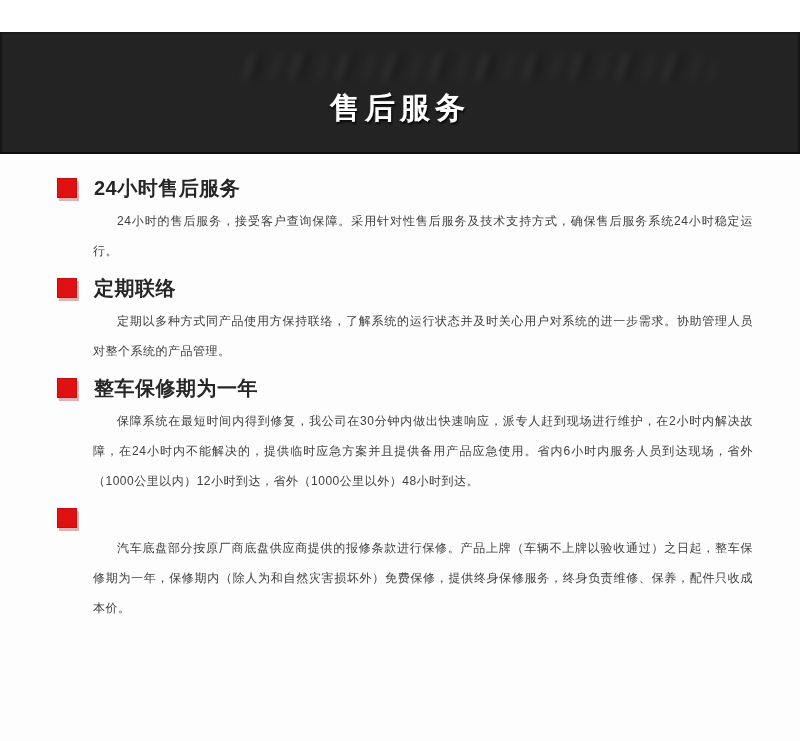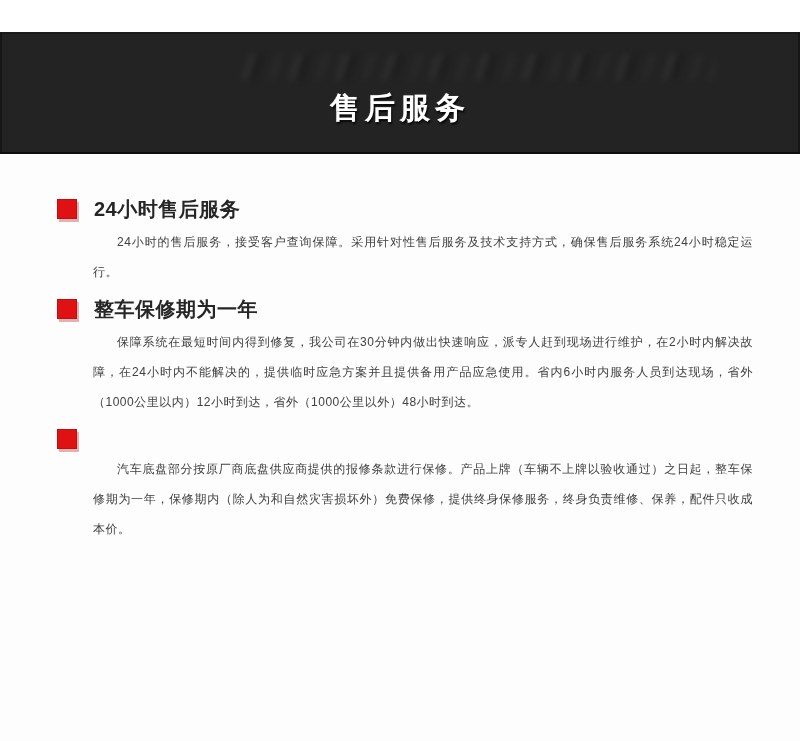--- a/index.html
+++ b/index.html
@@ -52,21 +52,21 @@
       rgba(0,0,0,0)      0px,  rgba(0,0,0,0)      12px,
       rgba(96,96,96,0.30) 12px, rgba(96,96,96,0.30) 20px,
       rgba(10,10,10,0.45) 20px, rgba(10,10,10,0.45) 27px,
       rgba(0,0,0,0)      27px, rgba(0,0,0,0)      38px,
       rgba(80,80,80,0.22) 38px, rgba(80,80,80,0.22) 46px
     );
     transform: skewX(-8deg);
   }
   
   .content {
-    padding: 42px 45px 0 57px;
+    padding: 21px 45px 0 57px;
   }
   .section-head {
     display: flex;
     align-items: flex-start;
     margin: 9px 0 5px 0;
   }
   .section-head.first {
     margin-top: 0;
   }
   .bullet {
@@ -109,20 +109,25 @@
   </div>
 
   <div class="content">
 
     <div class="section-head first">
       <span class="bullet"></span>
       <h2 class="section-title">24小时售后服务</h2>
     </div>
     <p class="para">24小时的售后服务，接受客户查询保障。采用针对性售后服务及技术支持方式，确保售后服务系统24小时稳定运行。</p>
 
+    <div class="section-head">
+      <span class="bullet"></span>
+      <h2 class="section-title">定期联络</h2>
+    </div>
+    <p class="para">定期以多种方式同产品使用方保持联络，了解系统的运行状态并及时关心用户对系统的进一步需求。协助管理人员对整个系统的产品管理。</p>
 
     <div class="section-head">
       <span class="bullet"></span>
       <h2 class="section-title">整车保修期为一年</h2>
     </div>
     <p class="para">保障系统在最短时间内得到修复，我公司在30分钟内做出快速响应，派专人赶到现场进行维护，在2小时内解决故障，在24小时内不能解决的，提供临时应急方案并且提供备用产品应急使用。省内6小时内服务人员到达现场，省外（1000公里以内）12小时到达，省外（1000公里以外）48小时到达。</p>
 
     <div class="section-head">
       <span class="bullet"></span>
     </div>

